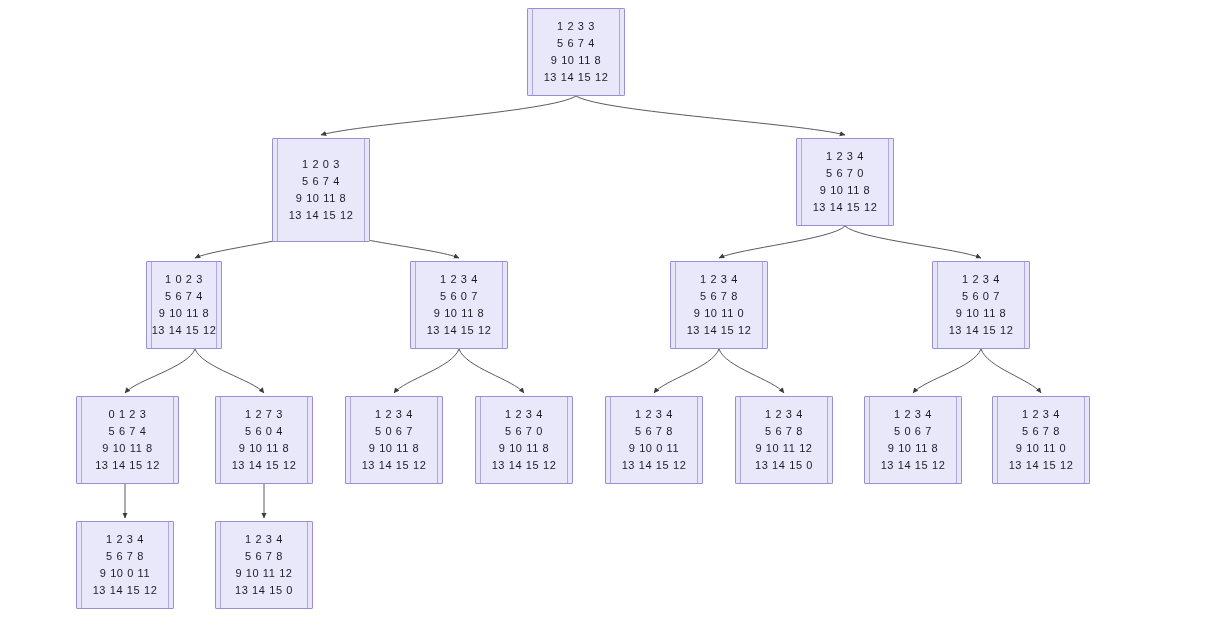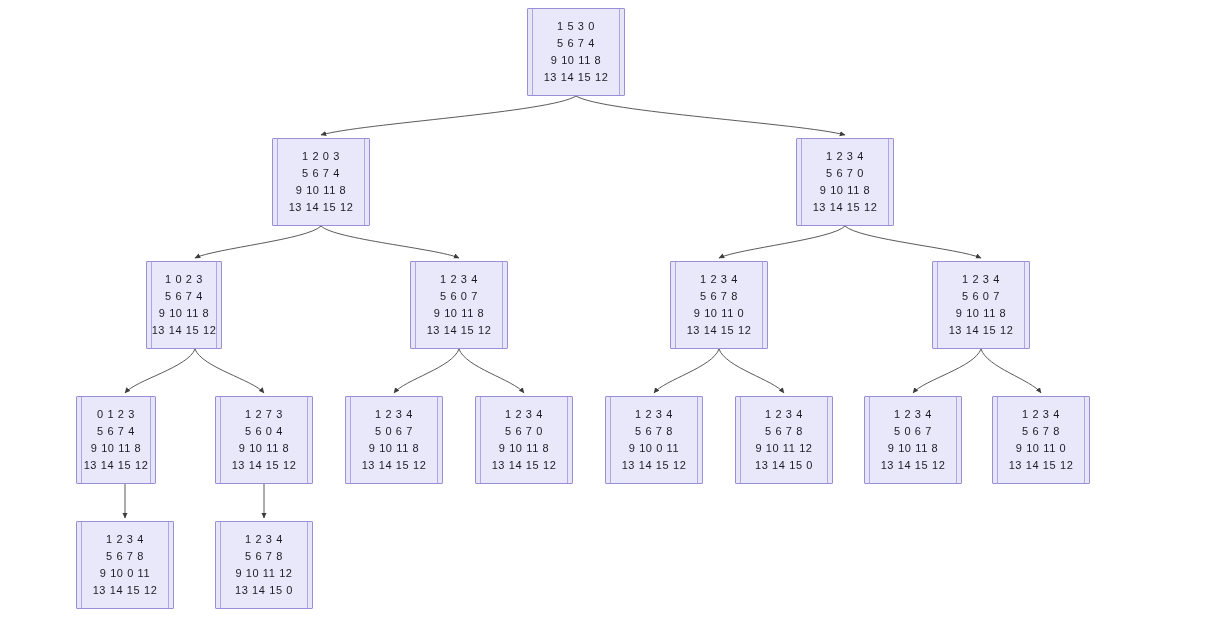--- a/index.html
+++ b/index.html
@@ -85,27 +85,27 @@
         <path d="M719,349 C725.5,367.48 773.6,379.8 784,393" fill="none" stroke="#5a5a5a" stroke-width="1" marker-end="url(#arrowhead)"></path>
         <path d="M981,349 C974.2,367.48 923.88,379.8 913,393" fill="none" stroke="#5a5a5a" stroke-width="1" marker-end="url(#arrowhead)"></path>
         <path d="M981,349 C987,367.48 1031.4,379.8 1041,393" fill="none" stroke="#5a5a5a" stroke-width="1" marker-end="url(#arrowhead)"></path>
         <path d="M125,484 L125,518" fill="none" stroke="#5a5a5a" stroke-width="1" marker-end="url(#arrowhead)"></path>
         <path d="M264,484 L264,518" fill="none" stroke="#5a5a5a" stroke-width="1" marker-end="url(#arrowhead)"></path>
       </g>
   </svg>
   <div id="node-layer">
       <div class="node" style="left: 527px; top: 8px; width: 98px; height: 88px;">
         <div class="inner">
-          <div class="row">1 5 3 0</div>
-          <div class="row">5 6 7 4</div>
-          <div class="row">9 10 11 8</div>
-          <div class="row">13 14 15 12</div>
-        </div>
-      </div>
-      <div class="node" style="left: 272px; top: 138px; width: 98px; height: 88px; padding-left: 32px;">
+          <div class="row">1 2 3 3</div>
+          <div class="row">5 6 7 4</div>
+          <div class="row">9 10 11 8</div>
+          <div class="row">13 14 15 12</div>
+        </div>
+      </div>
+      <div class="node" style="left: 272px; top: 138px; width: 98px; height: 104px; padding-left: 32px;">
         <div class="inner">
           <div class="row">1 2 0 3</div>
           <div class="row">5 6 7 4</div>
           <div class="row">9 10 11 8</div>
           <div class="row">13 14 15 12</div>
         </div>
       </div>
       <div class="node" style="left: 796px; top: 138px; width: 98px; height: 88px;">
         <div class="inner">
           <div class="row">1 2 3 4</div>
@@ -139,21 +139,21 @@
         </div>
       </div>
       <div class="node" style="left: 932px; top: 261px; width: 98px; height: 88px;">
         <div class="inner">
           <div class="row">1 2 3 4</div>
           <div class="row">5 6 0 7</div>
           <div class="row">9 10 11 8</div>
           <div class="row">13 14 15 12</div>
         </div>
       </div>
-      <div class="node" style="left: 76px; top: 396px; width: 80px; height: 88px;">
+      <div class="node" style="left: 76px; top: 396px; width: 103px; height: 88px;">
         <div class="inner">
           <div class="row">0 1 2 3</div>
           <div class="row">5 6 7 4</div>
           <div class="row">9 10 11 8</div>
           <div class="row">13 14 15 12</div>
         </div>
       </div>
       <div class="node" style="left: 215px; top: 396px; width: 98px; height: 88px;">
         <div class="inner">
           <div class="row">1 2 7 3</div>

